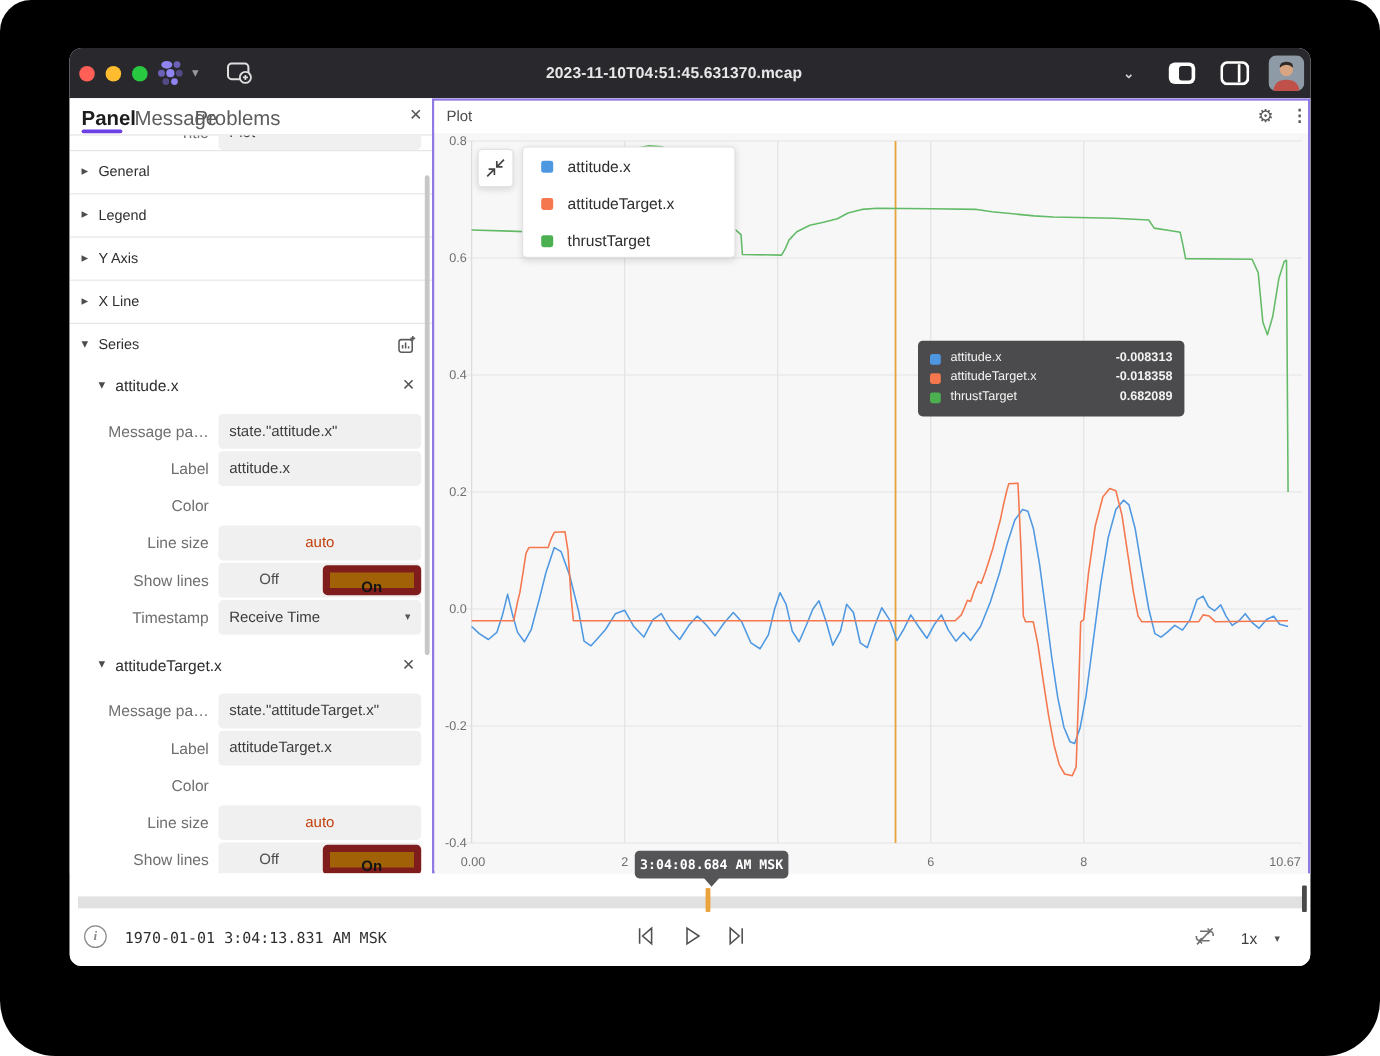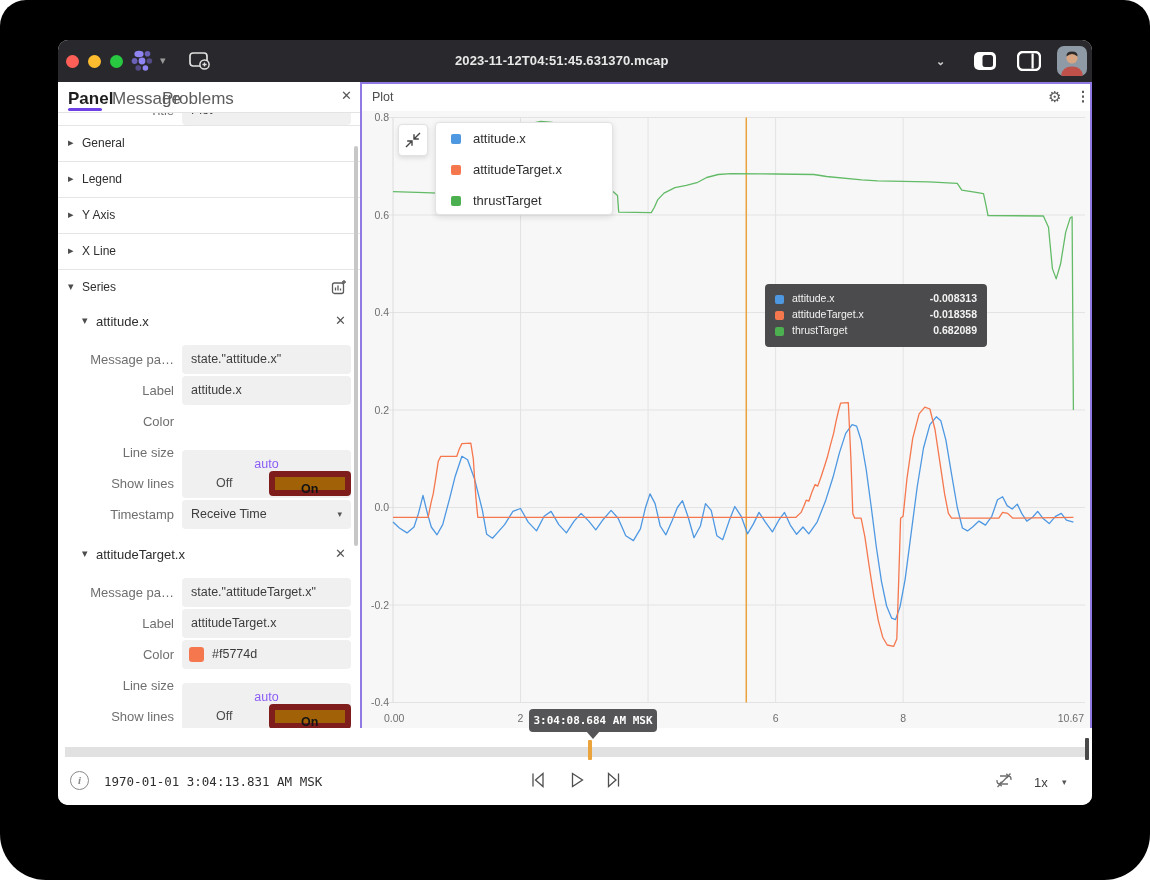--- a/index.html
+++ b/index.html
@@ -36,21 +36,21 @@
   .f-input{position:absolute;left:124px;top:0;width:169px;height:29px;background:#f0f0f1;border-radius:4px;font-size:12.5px;color:#3c3c3c;line-height:29px;padding:0 9px;white-space:nowrap;overflow:hidden;}
   .sec-row{position:relative;height:36px;border-top:1px solid #e6e6e6;}
   .sec-row .caret{position:absolute;left:10px;top:10px;font-size:11px;color:#4c4c4c;}
   .sec-row .sec-label{position:absolute;left:24px;top:10px;font-size:12px;color:#2e2e2e;font-weight:500;}
   .sec-row .sec-action{position:absolute;right:13px;top:9px;}
   .series-hdr{position:relative;height:34px;}
   .series-hdr .caret{position:absolute;left:24px;top:9px;font-size:11px;color:#4c4c4c;}
   .series-hdr .s-name{position:absolute;left:38px;top:9px;font-size:13px;color:#2e2e2e;font-weight:500;}
   .series-hdr .s-close{position:absolute;right:14px;top:8px;font-size:13px;color:#555;}
   .fieldrow{position:relative;height:29px;margin-bottom:2px;}
-  .auto-ph{text-align:center;color:#8b5cf6;padding:0;margin-top:12px;}
+  .auto-ph{text-align:center;color:#c2410c;padding:0;}
   .swatch{position:absolute;left:7px;top:7px;width:15px;height:15px;border-radius:3px;}
   .hexval{position:absolute;left:30px;top:0;line-height:29px;font-size:12.5px;color:#3c3c3c;}
   .toggle{position:absolute;left:124px;top:0;width:169px;height:29px;background:#f0f0f1;border-radius:4px;}
   .tg-opt{position:absolute;top:0;width:50%;height:29px;line-height:29px;text-align:center;font-size:12.5px;color:#4c4c4c;}
   .tg-opt.sel{top:2px;height:25px;line-height:25px;background:#a16207;border:6px solid #7f1d1d;border-radius:4px;color:#141414;font-weight:700;width:calc(50% - 2px);}
   .sel-caret{position:absolute;right:9px;top:0;line-height:29px;font-size:9px;color:#555;}
   .scrollthumb{position:absolute;left:296px;top:64px;width:4px;height:400px;background:#c7c7c7;border-radius:2px;}
   
   .plotpanel{position:absolute;left:302px;top:0;width:732px;height:646px;background:#fff;border:2px solid #9179e3;}
   .plot-hdr{position:absolute;left:0;top:0;width:100%;height:27px;background:#fff;}
@@ -104,21 +104,21 @@
       </svg>
     </span>
     <span class="tb-chev">▾</span>
     <span class="addpanel">
       <svg width="24" height="22" viewBox="0 0 24 22">
         <rect x="2" y="3" width="17" height="13" rx="3" fill="none" stroke="#e0e0e0" stroke-width="1.7"></rect>
         <circle cx="16.5" cy="14.5" r="4.6" fill="#29292d" stroke="#e0e0e0" stroke-width="1.5"></circle>
         <path d="M16.5 12.4 v4.2 M14.4 14.5 h4.2" stroke="#e0e0e0" stroke-width="1.4"></path>
       </svg>
     </span>
-    <span class="tb-file">2023-11-12T04:51:45.631370.mcap</span>
+    <span class="tb-file">2023-11-10T04:51:45.631370.mcap</span>
     <span class="layout-chev">⌄</span>
     <span class="paneltoggle" style="left:915px;">
       <svg width="24" height="20" viewBox="0 0 24 20">
         <rect x="1" y="1" width="22" height="18" rx="5" fill="#fff"></rect>
         <rect x="9.5" y="4" width="10.5" height="12" rx="2.5" fill="#29292d"></rect>
       </svg>
     </span>
     <span class="paneltoggle" style="left:959px;">
       <svg width="24" height="20" viewBox="0 0 24 20">
         <rect x="1" y="1" width="22" height="18" rx="5" fill="none" stroke="#fff" stroke-width="2.4"></rect>
@@ -224,24 +224,20 @@
                 <div class="fieldrow">
                   <span class="f-label">Message pa…</span>
                   <div class="f-input">state."attitudeTarget.x"</div>
                 </div>
                 <div class="fieldrow">
                   <span class="f-label">Label</span>
                   <div class="f-input">attitudeTarget.x</div>
                 </div>
                 <div class="fieldrow">
                   <span class="f-label">Color</span>
-                  <div class="f-input">
-                    <span class="swatch" style="background: rgb(245, 119, 77);"></span>
-                    <span class="hexval">#f5774d</span>
-                  </div>
                 </div>
                 <div class="fieldrow">
                   <span class="f-label">Line size</span>
                   <div class="f-input auto-ph">auto</div>
                 </div>
                 <div class="fieldrow">
                   <span class="f-label">Show lines</span>
                   <div class="toggle">
                     <span class="tg-opt" style="left: 0px;">Off</span>
                     <span class="tg-opt sel" style="right: 0px;">On</span>

